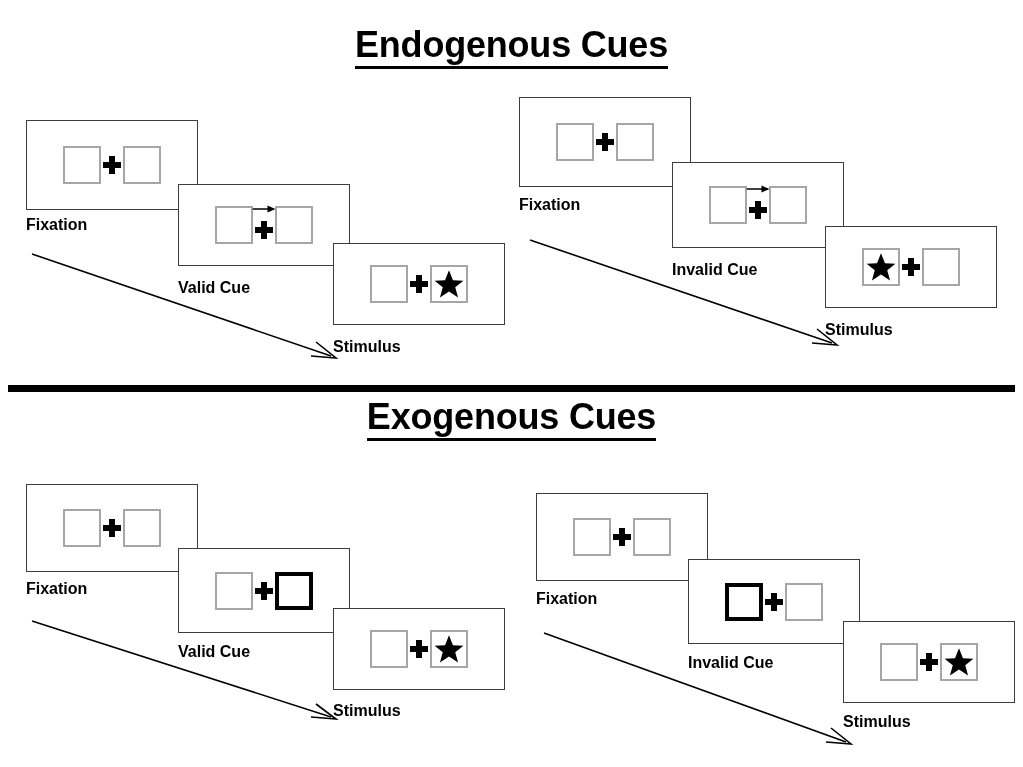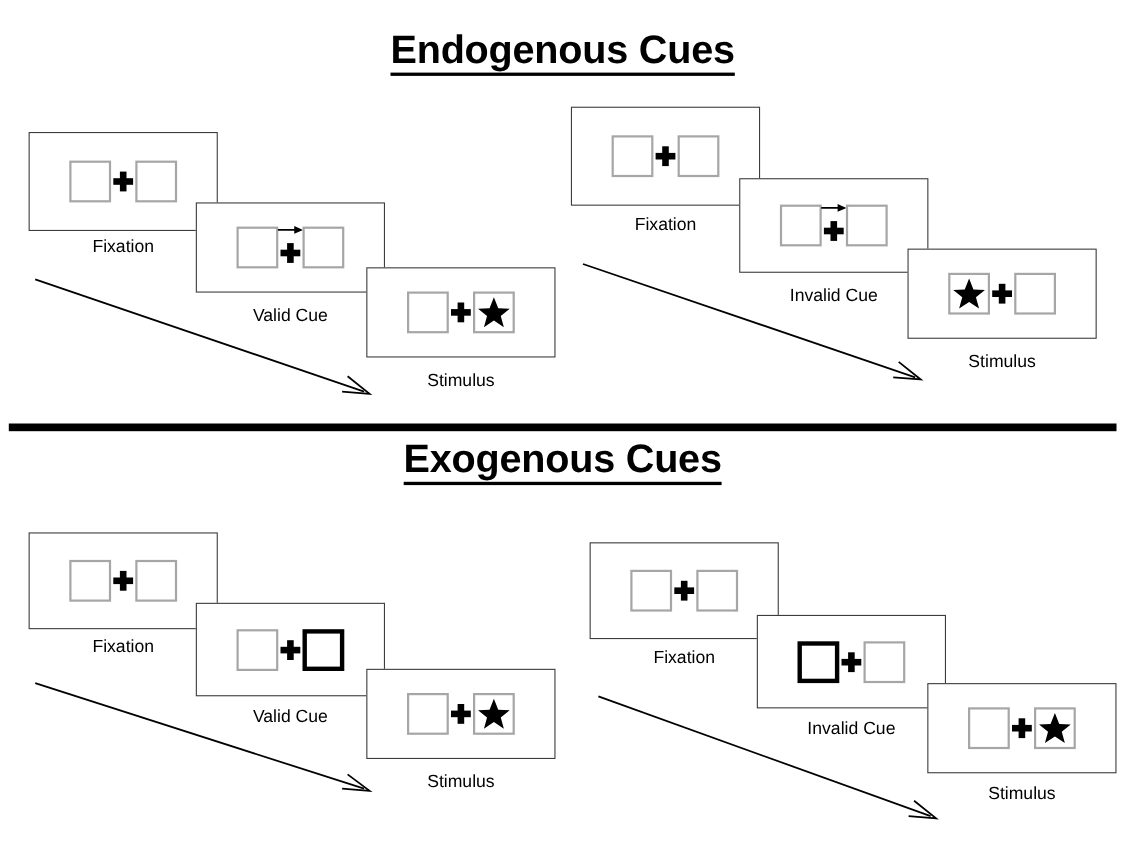--- a/index.html
+++ b/index.html
@@ -105,23 +105,23 @@
 
   .star {
     width: 30px;
     height: 30px;
     display: block;
   }
 
   .panel-label {
     position: absolute;
     font-size: 16px;
-    font-weight: normal;
+    font-weight: bold;
     white-space: nowrap;
-    text-align: center;
+    text-align: left;
   }
 
   .flow-arrow {
     position: absolute;
     pointer-events: none;
   }
   .flow-arrow svg { display: block; overflow: visible; }
 </style>
 </head>
 <body>

